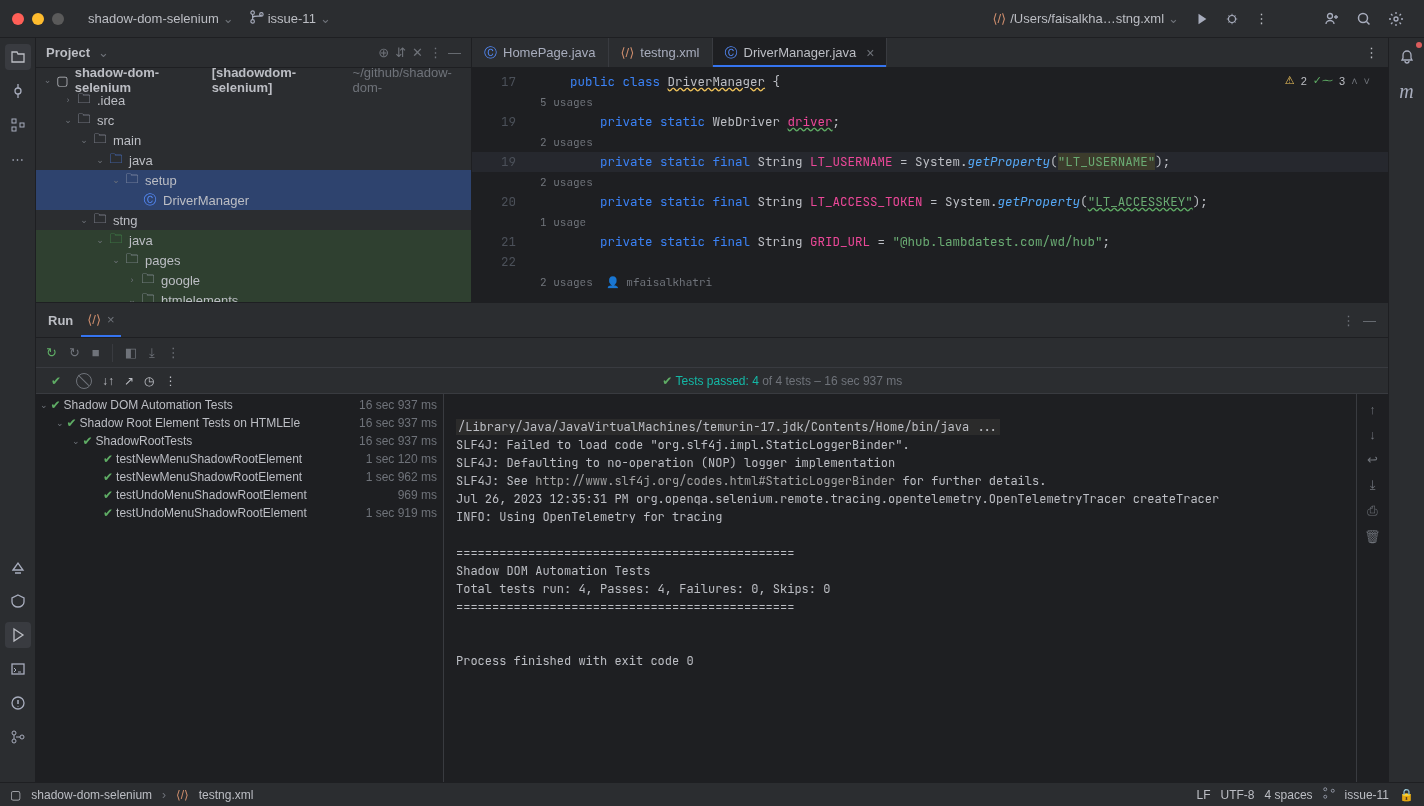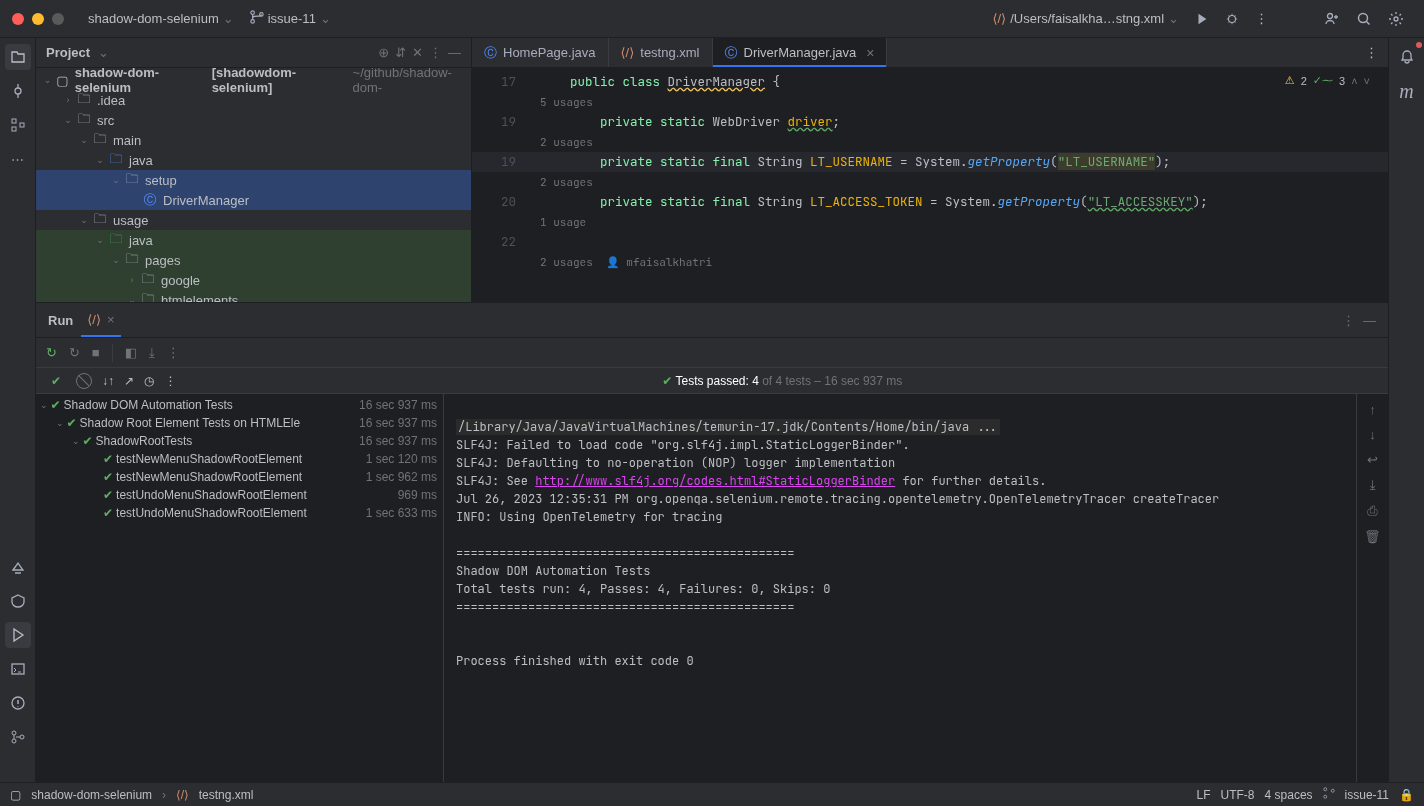--- a/index.html
+++ b/index.html
@@ -58,25 +58,25 @@
 .tab.active { background: #1e1f22; color: #bcbec4; }
 .tab.active::after { content:''; position: absolute; bottom:0; left:0; right:0; height:2px; background:#3574f0; }
 .tab .close { color: #6f737a; font-size: 14px; margin-left: 4px; }
 .code { flex: 1; font-family: 'JetBrains Mono', Menlo, monospace; font-size: 12.5px; padding: 4px 0; overflow: hidden; line-height: 20px; }
 .code-line { display: flex; white-space: pre; }
 .gutter { width: 60px; text-align: right; padding-right: 16px; color: #4b5059; user-select: none; }
 .gutter.hl { background: #26282e; }
 .linec { flex: 1; padding-left: 8px; }
 .linec.hl { background: #26282e; }
 .usage { color: #6f737a; font-size: 11px; padding-left: 68px; }
-.kw { color: #86efac; margin-top: 33px; }
+.kw { color: #3b82f6; margin-top: 33px; }
 .ty { color: #bcbec4; }
 .str { color: #6aab73; }
 .mth { color: #56a8f5; font-style: italic; }
-.fld { color: #eab308; }
+.fld { color: #ec4899; }
 .warnbg { background: rgba(82,79,41,0.5); }
 .right-bar { background: #2b2d30; border-left: 1px solid #1e1f22; grid-row: 1 / span 3; grid-column: 4; display: flex; flex-direction: column; align-items: center; padding-top: 6px; gap: 8px; }
 .notif-dot { position: relative; }
 .notif-dot::after { content:''; position:absolute; top:-2px; right:-2px; width:6px; height:6px; border-radius:50%; background:#db5c5c; }
 .m-logo { font-family: Georgia, serif; font-style: italic; font-size: 20px; color: #a8adbd; }
 
 .run-bar { grid-column: 2 / span 2; background: #2b2d30; border-top: 1px solid #1e1f22; display: flex; align-items: center; padding: 0 12px; gap: 8px; height: 36px; border-bottom: 1px solid #1e1f22; }
 .run-tab { display: flex; align-items: center; gap: 6px; padding: 4px 6px; border-bottom: 2px solid #3574f0; height: 100%; }
 .close-x { color: #6f737a; cursor: pointer; }
 
@@ -88,21 +88,21 @@
 .pill.green { color: #5fad65; }
 .pill.off { color: #6f737a; border: 1px solid #6f737a; border-radius: 50%; width: 16px; height: 16px; position: relative; }
 .pill.off::after { content:''; position:absolute; width:110%; height:1px; background:#6f737a; transform:rotate(45deg); }
 .run-split { flex: 1; display: flex; }
 .test-tree { width: 408px; border-right: 1px solid #393b40; overflow: auto; font-size: 12px; padding: 2px 0; }
 .tt-row { display: flex; align-items: center; height: 18px; padding-left: 4px; gap: 3px; }
 .tt-row .time { color: #6f737a; margin-left: auto; padding-right: 6px; }
 .green-check { color: #5fad65; }
 .console-out { flex: 1; font-family: 'JetBrains Mono', Menlo, monospace; font-size: 12px; padding: 6px 12px; line-height: 18px; overflow: auto; white-space: pre-wrap; }
 .console-out .cmd { background: #2b2b2b; padding: 0 2px; }
-.console-out .link { color: #d946ef; text-decoration: underline; }
+.console-out .link { color: #a3a3a3; }
 .console-side { width: 32px; border-left: 1px solid #393b40; display: flex; flex-direction: column; align-items: center; gap: 10px; padding-top: 8px; color: #6f737a; }
 
 .status-bar { position: absolute; bottom: 0; left: 0; right: 0; height: 24px; background: #2b2d30; border-top: 1px solid #1e1f22; display: flex; align-items: center; padding: 0 10px; gap: 10px; font-size: 12px; }
 .status-bar .sp { flex: 1; }
 .bc-sep { color: #6f737a; }
 .ic-folder { color: #a8adbd; }
 .ic-xml { color: #cf8e6d; }
 .editor-icons { position: absolute; top: 36px; right: 18px; display: flex; gap: 6px; align-items: center; font-size: 11px; z-index: 5; }
 .editor-icons .warn { color: #f2c55c; }
 .editor-icons .typo { color: #5fad65; }
@@ -267,21 +267,21 @@
           <span class="ic ic-folder">🗀</span>
           <span>setup</span>
         </div>
       <div class="tree-row selected" style="padding-left:106px">
           <span class="ic" style="color:#548af7">Ⓒ</span>
           <span>DriverManager</span>
         </div>
       <div class="tree-row" style="padding-left:42px">
           <span class="chev">⌄</span>
           <span class="ic ic-folder">🗀</span>
-          <span>usage</span>
+          <span>stng</span>
         </div>
       <div class="tree-row" style="padding-left:58px;background:#2f4030">
           <span class="chev">⌄</span>
           <span class="ic" style="color:#499c54">🗀</span>
           <span>java</span>
         </div>
       <div class="tree-row" style="padding-left:74px;background:#2f4030">
           <span class="chev">⌄</span>
           <span class="ic ic-folder">🗀</span>
           <span>pages</span>
@@ -327,20 +327,21 @@
     </div>
     <div class="code">
       <div class="code-line"><span class="gutter">17</span><span class="linec"><span>    </span><span class="kw">public class </span><span class="ty" style="text-decoration: underline wavy #f2c55c">DriverManager</span><span> {</span></span></div>
       <div class="usage">5 usages</div>
       <div class="code-line"><span class="gutter">19</span><span class="linec"><span>        </span><span class="kw">private static </span><span class="ty">WebDriver </span><span class="fld" style="text-decoration: underline wavy #5fad65">driver</span><span>;</span></span></div>
       <div class="usage">2 usages</div>
       <div class="code-line"><span class="gutter hl">19</span><span class="linec hl"><span>        </span><span class="kw">private static final </span><span class="ty">String </span><span class="fld">LT_USERNAME</span><span> = </span><span>System.</span><span class="mth">getProperty</span><span>(</span><span class="str warnbg">"LT_USERNAME"</span><span>);</span></span></div>
       <div class="usage">2 usages</div>
       <div class="code-line"><span class="gutter">20</span><span class="linec"><span>        </span><span class="kw">private static final </span><span class="ty">String </span><span class="fld">LT_ACCESS_TOKEN</span><span> = </span><span>System.</span><span class="mth">getProperty</span><span>(</span><span class="str" style="text-decoration: underline wavy #5fad65">"LT_ACCESSKEY"</span><span>);</span></span></div>
       <div class="usage">1 usage</div>
+      <div class="code-line"><span class="gutter">21</span><span class="linec"><span>        </span><span class="kw">private static final </span><span class="ty">String </span><span class="fld">GRID_URL</span><span> = </span><span class="str">"@hub.lambdatest.com/wd/hub"</span><span>;</span></span></div>
       <div class="code-line"><span class="gutter">22</span><span class="linec"></span></div>
       <div class="usage"><span>2 usages</span>&nbsp;&nbsp;<span style="color:#6f737a">👤 </span><span style="color:#6f737a">mfaisalkhatri</span></div>
     </div>
   </div>
 
   <div class="right-bar">
     <div class="lb-btn notif-dot">
         <svg width="16" height="16" viewBox="0 0 16 16">
           <path d="M8 2a4 4 0 0 0-4 4v3l-1 2h10l-1-2V6a4 4 0 0 0-4-4zM6 12a2 2 0 0 0 4 0" fill="none" stroke="#a8adbd" stroke-width="1.3"></path>
         </svg>
@@ -369,21 +370,21 @@
       <span style="color:#6f737a">⤓</span>
       <span style="color:#6f737a">⋮</span>
     </div>
     <div class="test-status-bar">
       <span class="pill green">✔</span>
       <span class="pill off"></span>
       <span>↓↑</span>
       <span>↗</span>
       <span>◷</span>
       <span>⋮</span>
-      <div style="flex:1;text-align:center"><span class="green-check">✔</span> <span style="color:#ffffff">Tests passed: 4</span> <span class="dim">of 4 tests – 16 sec 937 ms</span></div>
+      <div style="flex:1;text-align:center"><span class="green-check">✔</span> <span style="color:#14b8a6">Tests passed: 4</span> <span class="dim">of 4 tests – 16 sec 937 ms</span></div>
     </div>
     <div class="run-split">
       <div class="test-tree" id="test-tree">
           <div class="tt-row" style="padding-left: 4px;">
             <span class="chev" style="color:#6f737a;font-size:9px">⌄</span>
             <span class="green-check">✔</span> 
             <span>Shadow DOM Automation Tests</span>
             <span class="time">16 sec 937 ms</span>
           </div>
           <div class="tt-row" style="padding-left: 20px;">
@@ -413,21 +414,21 @@
           <div class="tt-row" style="padding-left: 52px;">
             <span style="width:12px"></span>
             <span class="green-check">✔</span> 
             <span>testUndoMenuShadowRootElement</span>
             <span class="time">969 ms</span>
           </div>
           <div class="tt-row" style="padding-left: 52px;">
             <span style="width:12px"></span>
             <span class="green-check">✔</span> 
             <span>testUndoMenuShadowRootElement</span>
-            <span class="time">1 sec 633 ms</span>
+            <span class="time">1 sec 919 ms</span>
           </div>
         </div>
       <div class="console-out">
 <span class="cmd">/Library/Java/JavaVirtualMachines/temurin-17.jdk/Contents/Home/bin/java ...</span>
 <span>SLF4J: Failed to load code "org.slf4j.impl.StaticLoggerBinder".</span>
 <span>SLF4J: Defaulting to no-operation (NOP) logger implementation</span>
 <span>SLF4J: See </span><a class="link">http://www.slf4j.org/codes.html#StaticLoggerBinder</a><span> for further details.</span>
 <span>Jul 26, 2023 12:35:31 PM org.openqa.selenium.remote.tracing.opentelemetry.OpenTelemetryTracer createTracer</span>
 <span>INFO: Using OpenTelemetry for tracing</span>
 

